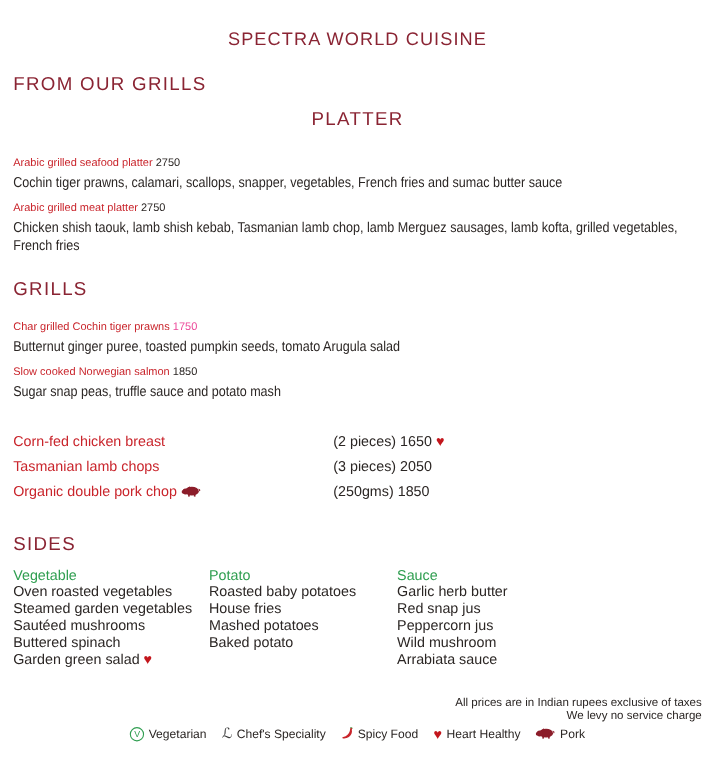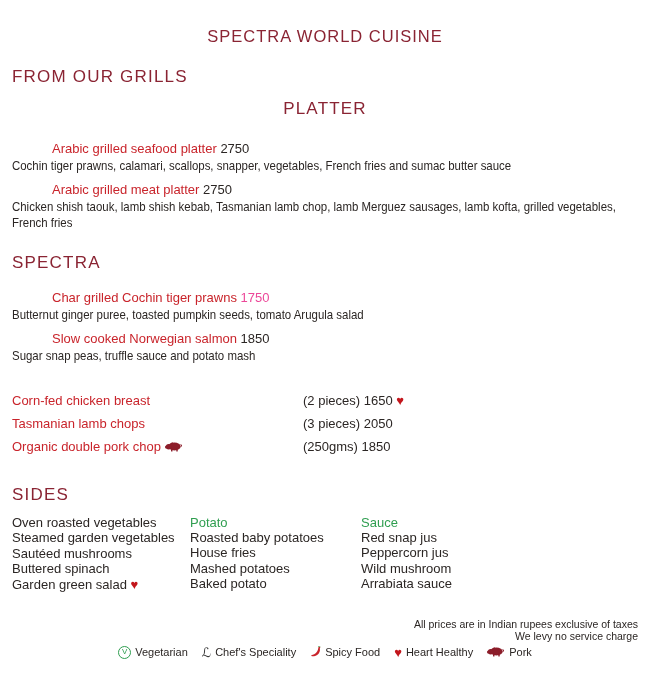--- a/index.html
+++ b/index.html
@@ -10,21 +10,21 @@
   .title{margin:0;margin-top:6px;text-align:center;font-size:16.5px;font-weight:400;
          letter-spacing:1px;color:#8a2433;line-height:20px;}
 
   .sec{color:#8a2433;font-size:17px;letter-spacing:1.2px;line-height:14px;font-weight:400;}
   .sec-grills{margin-top:24px;}
   .sec-platter{margin-top:18px;text-align:center;}
   .sec-seafood{margin-top:25px;}
   .sec-meat{margin-top:26px;}
   .sec-sides{margin-top:34px;}
 
-  .iname{font-size:13px;line-height:14px;margin-left:40px;}
+  .iname{font-size:10px;line-height:14px;}
   .red{color:#c9242b;}
   .price{color:#2b2624;}
   .price-red{color:#ec4899;}
   .desc{font-size:13px;line-height:16px;white-space:nowrap;
         transform:scaleX(0.88);transform-origin:0 50%;color:#2b2624;}
   .mt-item1{margin-top:26px;}
   .mt-item2{margin-top:9px;}
   .mt-desc{margin-top:2px;}
   .mt-s-item1{margin-top:21px;}
 
@@ -70,21 +70,21 @@
   </div>
   <div class="desc mt-desc">Cochin tiger prawns, calamari, scallops, snapper, vegetables, French fries and sumac butter sauce</div>
 
   <div class="iname mt-item2">
     <span class="red">Arabic grilled meat platter</span>
     <span class="price">2750</span>
   </div>
   <div class="desc mt-desc">Chicken shish taouk, lamb shish kebab, Tasmanian lamb chop, lamb Merguez  sausages, lamb kofta, grilled vegetables,</div>
   <div class="desc">French fries</div>
 
-  <div class="sec sec-seafood">SPECTRA</div>
+  <div class="sec sec-seafood">GRILLS</div>
 
   <div class="iname mt-s-item1">
     <span class="red">Char grilled Cochin tiger prawns</span>
     <span class="price-red">1750</span>
   </div>
   <div class="desc mt-desc">Butternut ginger puree, toasted pumpkin seeds, tomato Arugula salad</div>
 
   <div class="iname mt-item2">
     <span class="red">Slow cooked Norwegian salmon</span>
     <span class="price">1850</span>
@@ -125,35 +125,37 @@
     <span class="mprice">
       <span>(250gms)</span>
       <span>1850</span>
     </span>
   </div>
 
   <div class="sec sec-sides">SIDES</div>
 
   <div class="sides-cols">
     <div class="scol1">
+      <div class="shead">Vegetable</div>
       <div class="sitem">Oven roasted vegetables</div>
       <div class="sitem">Steamed garden vegetables</div>
       <div class="sitem">Sautéed mushrooms</div>
       <div class="sitem">Buttered spinach</div>
       <div class="sitem"><span>Garden green salad</span> <span class="heart">♥</span></div>
     </div>
     <div class="scol2">
       <div class="shead">Potato</div>
       <div class="sitem">Roasted baby potatoes</div>
       <div class="sitem">House fries</div>
       <div class="sitem">Mashed potatoes</div>
       <div class="sitem">Baked potato</div>
     </div>
     <div class="scol3">
       <div class="shead">Sauce</div>
+      <div class="sitem">Garlic herb butter</div>
       <div class="sitem">Red snap jus</div>
       <div class="sitem">Peppercorn jus</div>
       <div class="sitem">Wild mushroom</div>
       <div class="sitem">Arrabiata sauce</div>
     </div>
   </div>
 
   <div class="footer">
     <div>All prices are in Indian rupees exclusive of taxes</div>
     <div>We levy no service charge</div>

